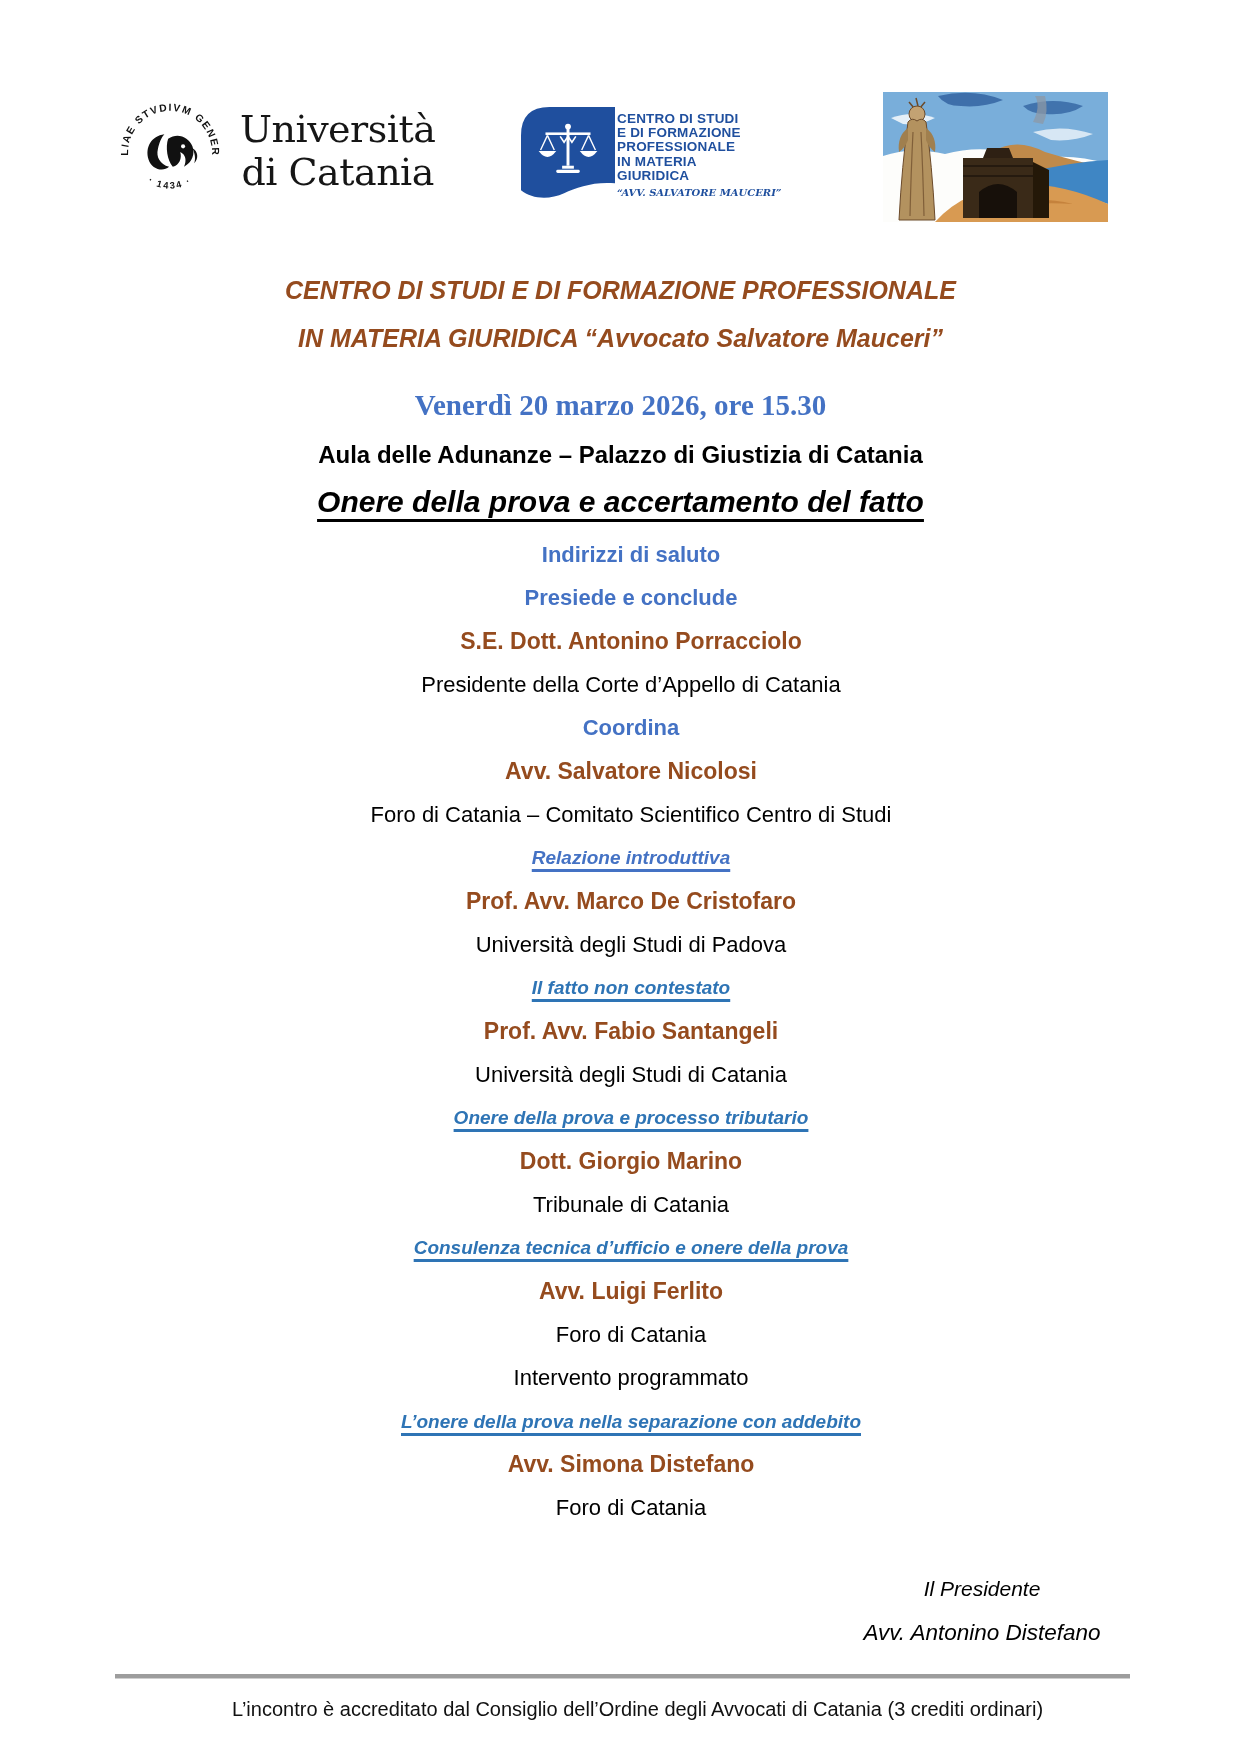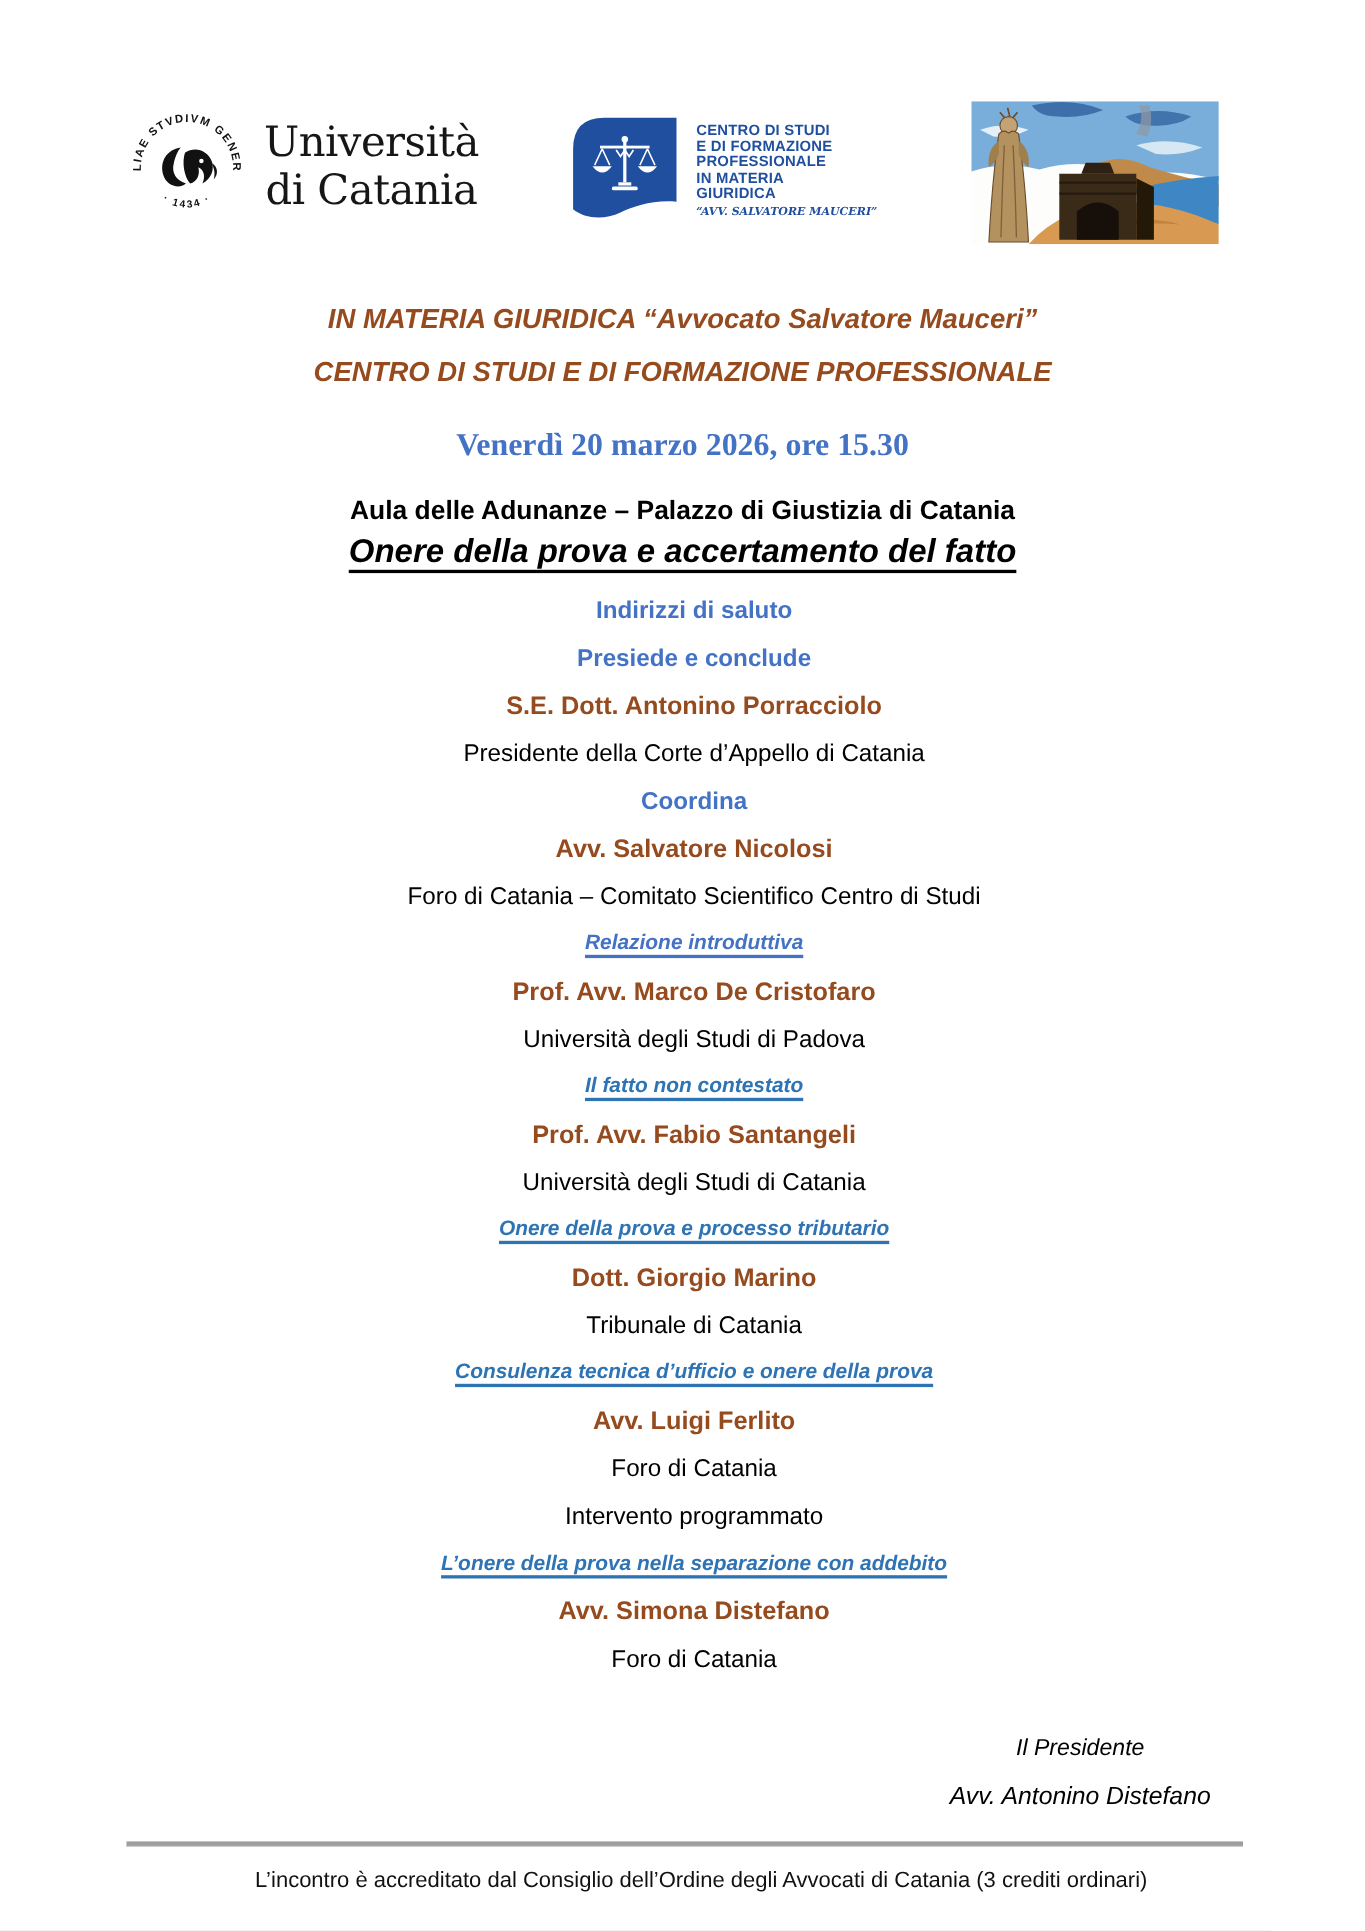--- a/index.html
+++ b/index.html
@@ -16,37 +16,37 @@
   
   .unict-logo{position:absolute;left:114px;top:95px;display:flex;align-items:center;}
   .unict-seal{width:112px;height:112px;}
   .unict-wordmark{
     margin-left:14px;
     font-family:"DejaVu Serif", serif;
     font-size:38px;line-height:43px;color:#161616;font-weight:500;letter-spacing:-0.5px;text-align:center;
   }
   .centro-logo{position:absolute;left:519px;top:106px;display:flex;}
   .centro-tile{width:98px;height:94px;flex:0 0 auto;}
-  .centro-text{margin-left:16px;padding-top:6px;}
+  .centro-text{padding-top:6px;}
   .centro-lines div{
     color:var(--logo-blue);font-weight:bold;font-size:13.5px;line-height:14.2px;letter-spacing:.2px;
   }
   .centro-sub{
     margin-top:4px;color:var(--logo-blue);
     font-family:"DejaVu Serif", serif;font-style:italic;font-weight:bold;font-size:10px;
   }
   .watercolor{position:absolute;left:883px;top:92px;width:225px;height:130px;}
 
   
   .cline{position:absolute;left:0;right:0;text-align:center;}
   .org-title{top:275px;color:var(--brown);font-weight:bold;font-style:italic;font-size:25px;}
   .org-title div{line-height:30px;}
   .org-title div + div{margin-top:18px;}
   .datetime{top:390px;line-height:30px;color:var(--blue);font-weight:bold;font-size:29px;font-family:Liberation Serif, serif;}
-  .venue{top:450px;line-height:30px;font-weight:bold;font-size:24px;}
+  .venue{top:440px;line-height:30px;font-weight:bold;font-size:24px;}
   .event-title{
     top:483px;line-height:38px;font-weight:bold;font-style:italic;font-size:30px;
     text-decoration:underline;text-decoration-thickness:3px;text-underline-offset:7px;
   }
   
   .program{position:absolute;top:533px;left:0;right:0;}
   .pline{height:43.35px;display:flex;align-items:center;justify-content:center;padding-left:21px;}
   .pline.role{color:var(--blue);font-weight:bold;font-size:22px;}
   .pline.name{color:var(--brown);font-weight:bold;font-size:23px;}
   .pline.affiliation{color:#000;font-size:22px;}
@@ -149,22 +149,22 @@
       <path d="M33,6 L35,14 M26,10 L31,16 M42,10 L37,16" stroke="#6b4a2a" stroke-width="1.5"></path>
       <circle cx="34" cy="22" r="8" fill="#c3a273" stroke="#6b4a2a"></circle>
       <path d="M25,30 Q19,72 16,128 L52,128 Q49,72 43,30 Q39,25 34,29 Q29,25 25,30 Z" fill="#b3925f" stroke="#6b4a2a"></path>
       <path d="M25,36 Q14,44 16,60 Q22,56 25,48 Z" fill="#a07f4e"></path>
       <path d="M43,36 Q54,44 52,60 Q46,56 43,48 Z" fill="#a07f4e"></path>
       <path d="M30,40 Q28,80 27,124 M38,40 Q40,80 41,124" stroke="#6b4a2a" stroke-width="1.2" fill="none" opacity=".7"></path>
     </g>
   </svg>
 
   <div class="cline org-title">
+    <div>CENTRO DI STUDI E DI FORMAZIONE PROFESSIONALE</div>
     <div>IN MATERIA GIURIDICA “Avvocato Salvatore Mauceri”</div>
-    <div>CENTRO DI STUDI E DI FORMAZIONE PROFESSIONALE</div>
   </div>
   <div class="cline datetime">Venerdì 20 marzo 2026, ore 15.30</div>
   <div class="cline venue">Aula delle Adunanze – Palazzo di Giustizia di Catania</div>
   <div class="cline event-title">Onere della prova e accertamento del fatto</div>
 
   <div class="program" id="program">
       <div class="pline role">Indirizzi di saluto</div>
       <div class="pline role">Presiede e conclude</div>
       <div class="pline name">S.E. Dott. Antonino Porracciolo</div>
       <div class="pline affiliation">Presidente della Corte d’Appello di Catania</div>

